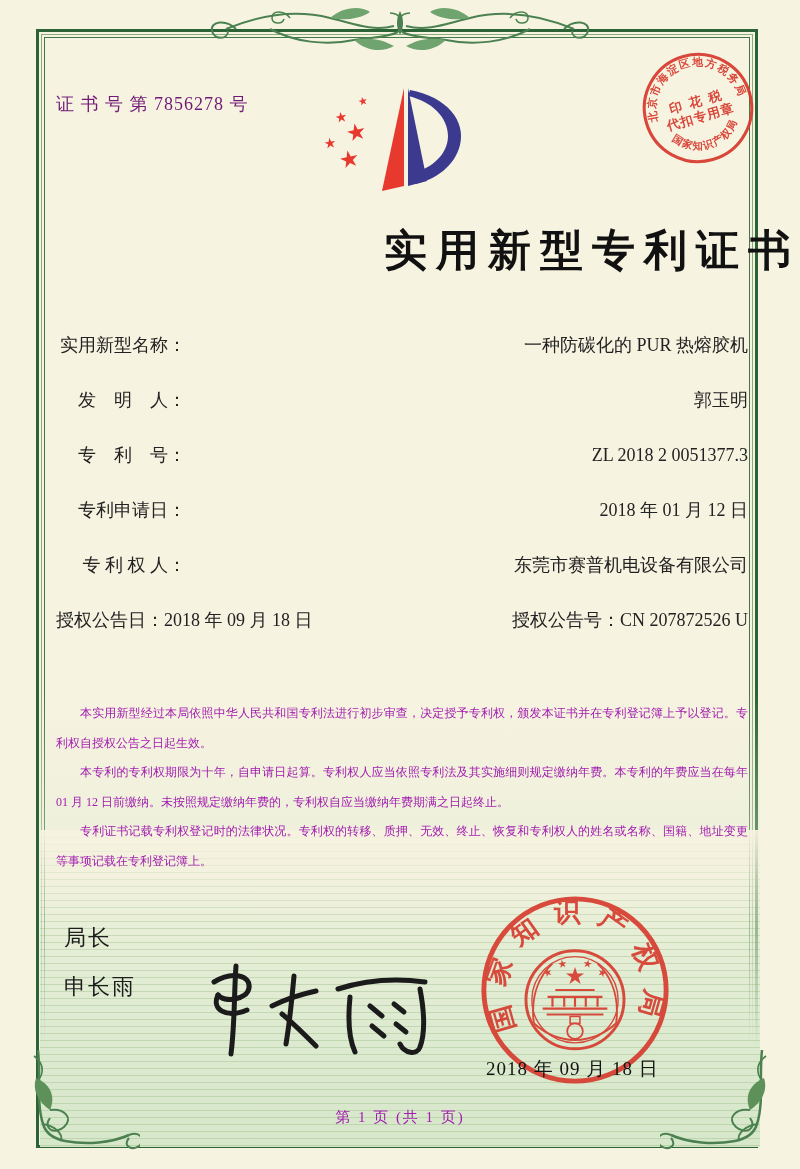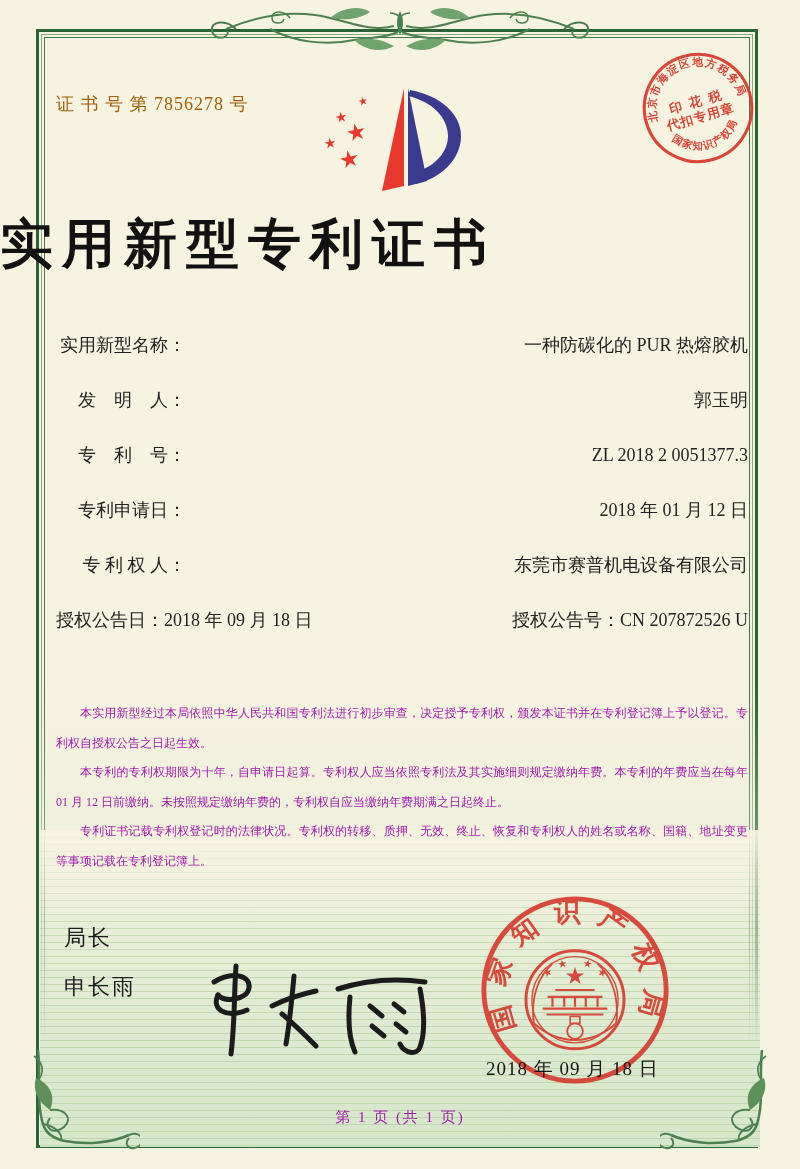--- a/index.html
+++ b/index.html
@@ -18,30 +18,30 @@
   .frame-inner2 { position:absolute; inset:5px; border:1px solid #41754a; }
 
   
   .green-wash { position:absolute; left:40px; top:690px; width:720px; height:457px;
     background:linear-gradient(to bottom, rgba(223,236,209,0) 0%, rgba(223,236,209,0.45) 40%, #dcead0 78%, #d7e7ca 100%); }
   .guilloche { position:absolute; left:40px; top:830px; width:720px; height:317px;
     background-image:
       linear-gradient(to bottom, rgba(247,243,225,0.95) 0%, rgba(247,243,225,0) 32%),
       repeating-linear-gradient(to bottom, rgba(128,172,104,0.30) 0px, rgba(128,172,104,0.30) 1px, rgba(255,255,255,0) 1px, rgba(255,255,255,0) 7px); }
 
-  .cert-no { left:56px; top:92px; font-size:18px; letter-spacing:1px; color:#a16207; }
+  .cert-no { left:56px; top:92px; font-size:18px; letter-spacing:1px; color:#701a75; }
 
   .logo { left:318px; top:84px; width:164px; height:122px; }
   .logo .star { position:absolute; color:#e8392f; line-height:1; }
 
   .tax-stamp { left:634px; top:44px; width:128px; height:128px;
     transform:rotate(-16deg); opacity:0.92; }
 
-  .title { left:0; top:209px; width:100%; text-align:left;
-    font-size:53px; font-weight:bold; letter-spacing:9px; color:#111; }
+  .title { left:0; top:222px; width:100%; text-align:right;
+    font-size:43px; font-weight:bold; letter-spacing:9px; color:#111; }
 
   .fields { left:56px; top:331px; width:692px; font-size:18px; color:#222; }
   .field-row { display:flex; line-height:28px; margin-bottom:27px;text-align:right; }
   .flabel { width:130px; flex:0 0 130px; white-space:nowrap; }
   .fvalue { flex:1; }
   .grant-row { display:flex; line-height:28px; }
   .grant-right { margin-left:auto; white-space:nowrap; }
 
   .paragraphs { left:56px; top:699px; width:692px; font-size:12px;
     line-height:29.5px; text-align:justify; color:#a21caf; }

